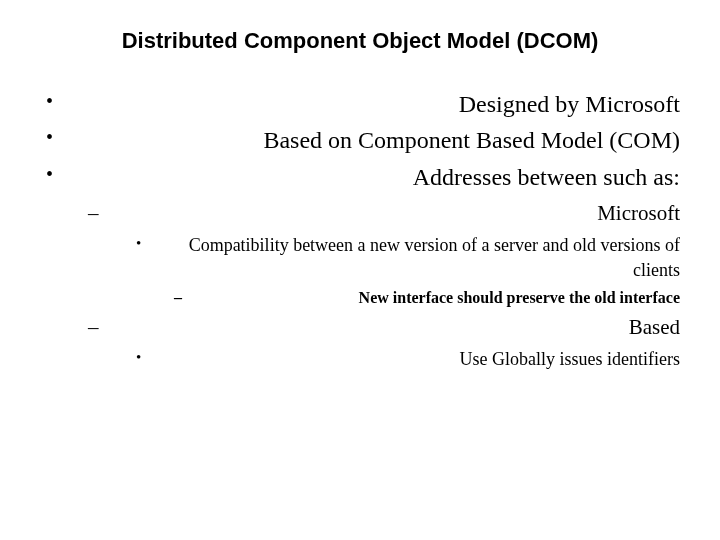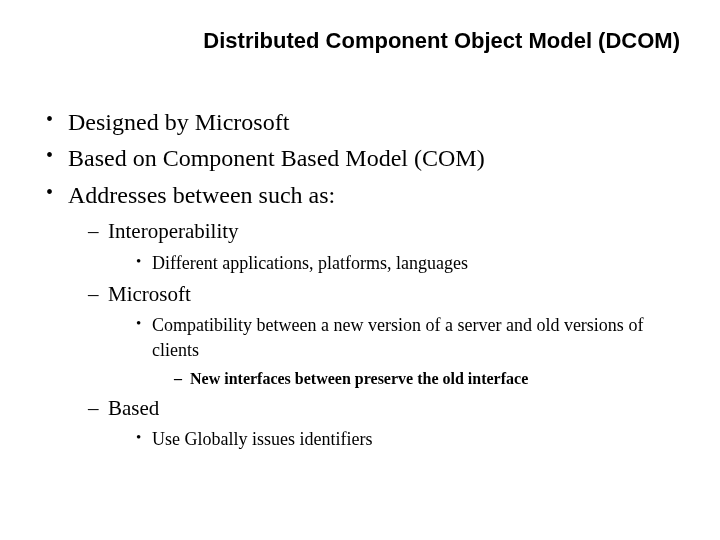--- a/index.html
+++ b/index.html
@@ -15,27 +15,28 @@
     width: 720px;
     height: 540px;
     position: relative;
     box-sizing: border-box;
     padding: 28px 40px 20px 40px;
   }
   .title {
     font-family: Arial, Helvetica, sans-serif;
     font-weight: bold;
     font-size: 22px;
-    text-align: right;
-    margin: 0 0 52px 0;
+    text-align: center;
+    margin: 0 0 34px 0;
   }
   ul, li {
     margin: 0;
     padding: 0;
     list-style: none;
+    text-align: right;
   }
   .lvl1 > li {
     position: relative;
     padding-left: 28px;
     font-size: 24px;
     line-height: 1.35;
     margin-bottom: 4px;
   }
   .lvl1 > li::before {
     content: "•";
@@ -106,32 +107,26 @@
 <div class="slide">
   <h1 class="title">Distributed Component Object Model (DCOM)</h1>
 
   <ul class="lvl1">
     <li><span>Designed by Microsoft</span></li>
     <li><span>Based on Component Based Model (COM)</span></li>
     <li>
       <span>Addresses between such as:</span>
       <ul class="lvl2">
         <li>
-          <span>Interoperability</span>
-          <ul class="lvl3">
-            <li><span>Different applications, platforms, languages</span></li>
-          </ul>
-        </li>
-        <li>
           <span>Microsoft</span>
           <ul class="lvl3">
             <li>
               <span>Compatibility between a new version of a server and old versions of clients</span>
               <ul class="lvl4">
-                <li><span>New interfaces between preserve the old interface</span></li>
+                <li><span>New interface should preserve the old interface</span></li>
               </ul>
             </li>
           </ul>
         </li>
         <li>
           <span>Based</span>
           <ul class="lvl3">
             <li><span>Use Globally issues identifiers</span></li>
           </ul>
         </li>

